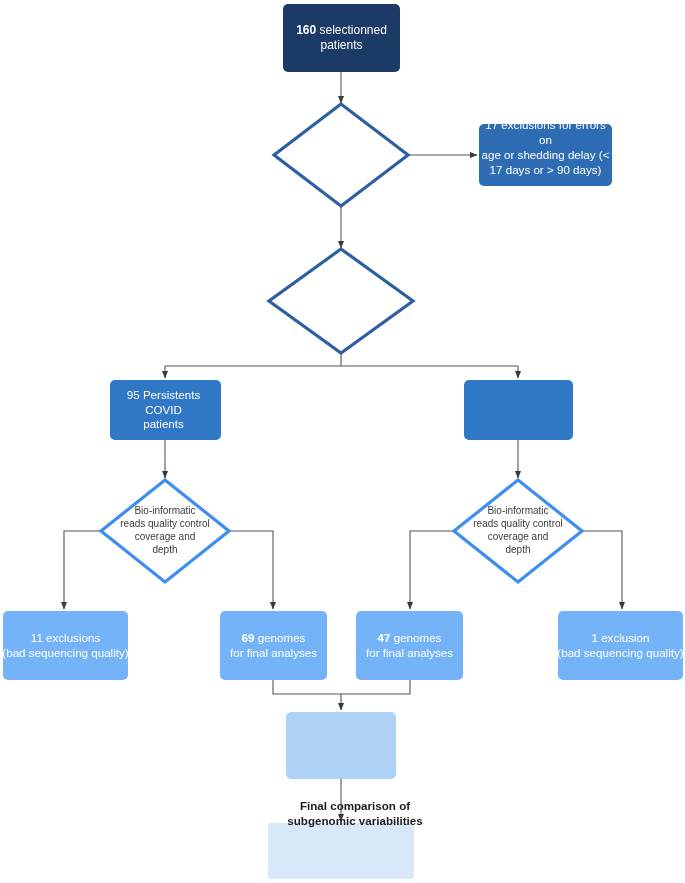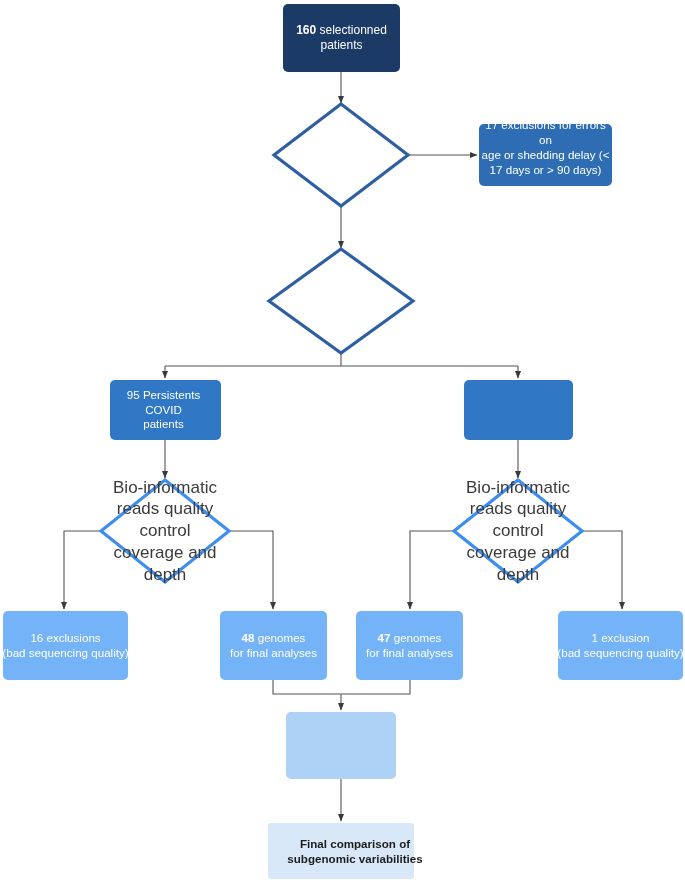--- a/index.html
+++ b/index.html
@@ -35,21 +35,21 @@
     line-height: 1.28;
     pointer-events: none;
     box-sizing: border-box;
   }
   .node-text span { display: block; width: 100%; }
   .t-white { color: #ffffff; }
   .t-dark  { color: #3b3b3b; }
   .t-black { color: #1c1c1c; }
   .fs13 { font-size: 12px; }
   .fs12 { font-size: 11.6px; }
-  .fs11 { font-size: 17px; }
+  .fs11 { font-size: 10px; }
   .bold { font-weight: bold; }
 </style>
 </head>
 <body>
 
 <div id="flowchart-root">
 
   <svg class="flow-svg" viewBox="0 0 685 883">
     <defs>
       <marker id="arrow" markerWidth="9" markerHeight="9" refX="7.5" refY="3.2" orient="auto" markerUnits="userSpaceOnUse">
@@ -156,47 +156,47 @@
     <span>
       <span style="display:inline">Bio-informatic</span><br>
       <span style="display:inline">reads quality control</span><br>
       <span style="display:inline">coverage and</span><br>
       <span style="display:inline">depth</span>
     </span>
   </div>
 
   <div class="node-text t-white fs12" style="left:0px;top:611px;width:131px;height:69px;">
     <span>
-      <span style="display:inline">16 exclusions</span><br>
+      <span style="display:inline">11 exclusions</span><br>
       <span style="display:inline">(bad sequencing quality)</span>
     </span>
   </div>
 
   <div class="node-text t-white fs12" style="left:216px;top:611px;width:115px;height:69px;">
     <span>
-      <b class="bold">48</b><span style="display:inline"> genomes</span><br>
+      <b class="bold">69</b><span style="display:inline"> genomes</span><br>
       <span style="display:inline">for final analyses</span>
     </span>
   </div>
 
   <div class="node-text t-white fs12" style="left:352px;top:611px;width:115px;height:69px;">
     <span>
       <b class="bold">47</b><span style="display:inline"> genomes</span><br>
       <span style="display:inline">for final analyses</span>
     </span>
   </div>
 
   <div class="node-text t-white fs12" style="left:555px;top:611px;width:131px;height:69px;text-align:center;">
     <span>
       <span style="display:inline">1 exclusion</span><br>
       <span style="display:inline">(bad sequencing quality)</span>
     </span>
   </div>
 
 
-  <div class="node-text t-black fs12 bold" style="left:268px;top:824px;width:174px;height:56px;align-items:center;">
+  <div class="node-text t-black fs12 bold" style="left:268px;top:786px;width:174px;height:56px;align-items:center;">
     <span>
       <span style="display:inline">Final comparison of</span><br>
       <span style="display:inline">subgenomic variabilities</span>
     </span>
   </div>
 
 </div>
 
 </body></html>

